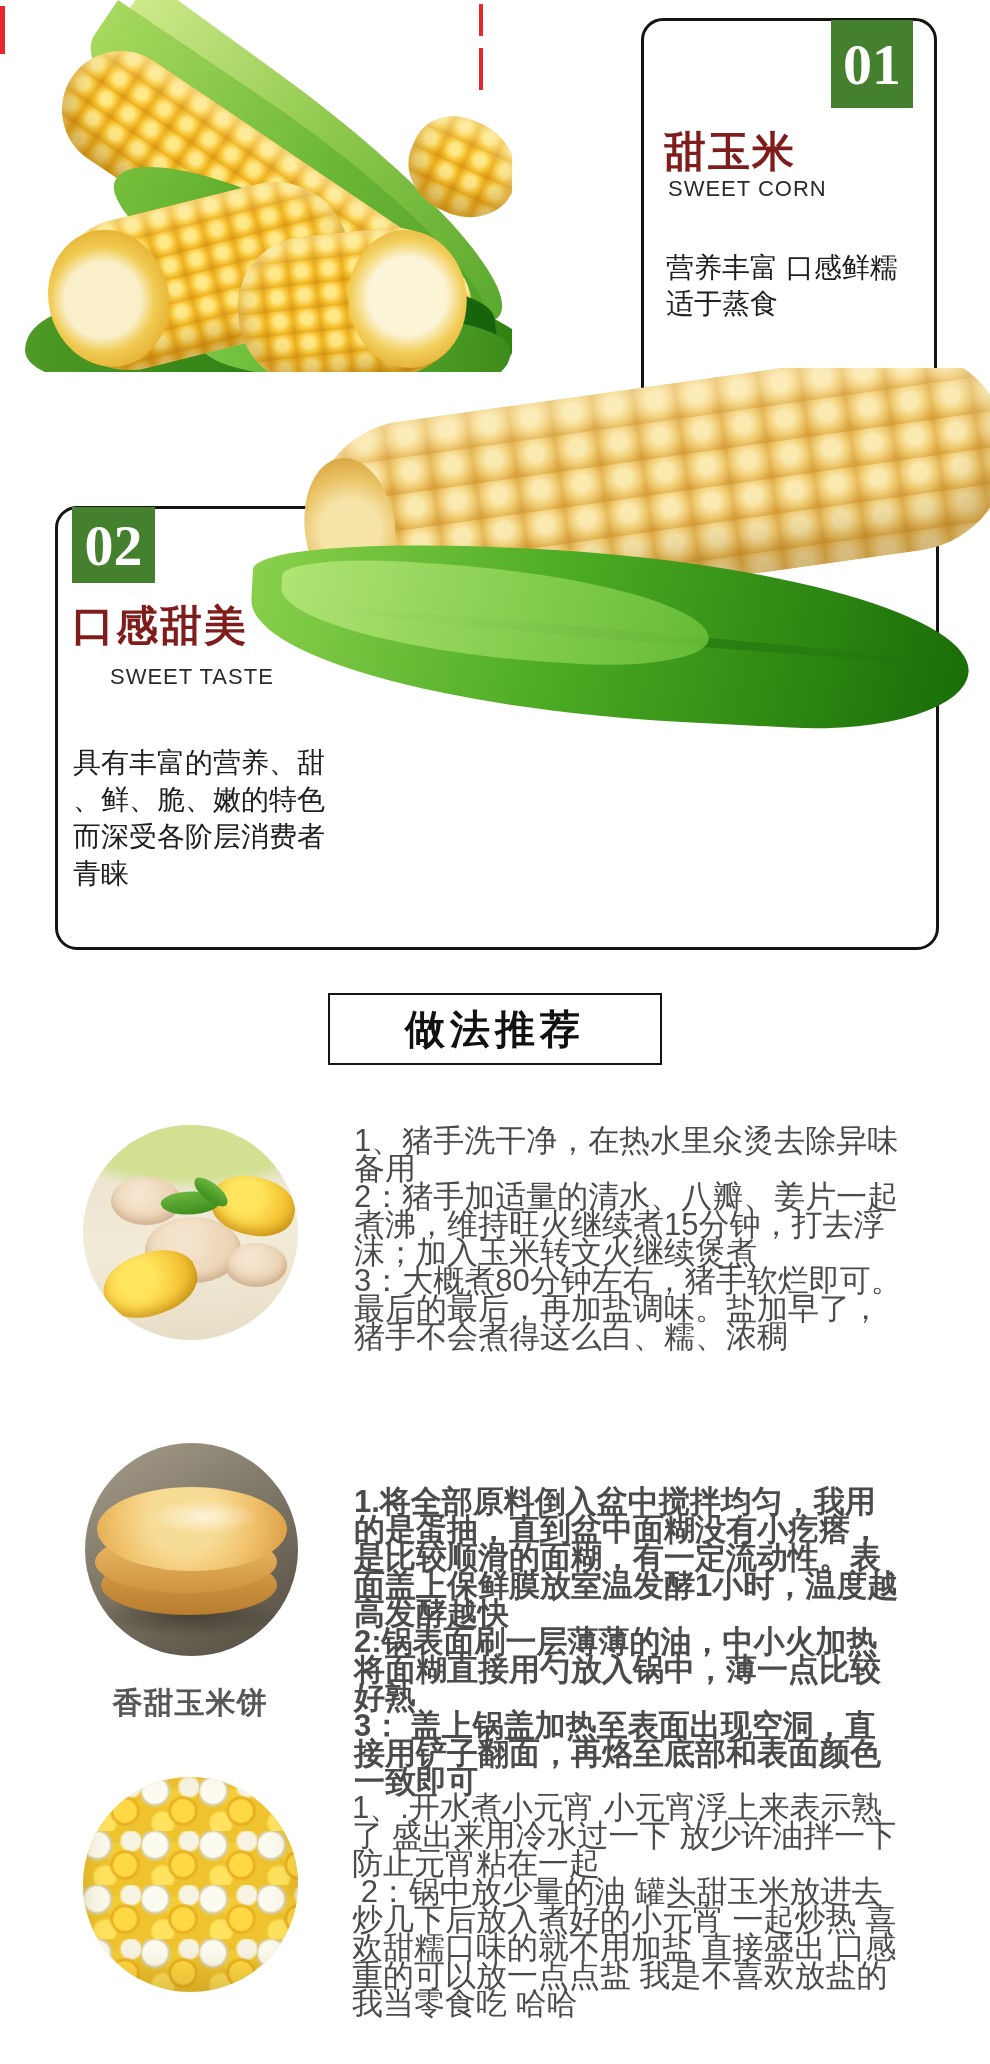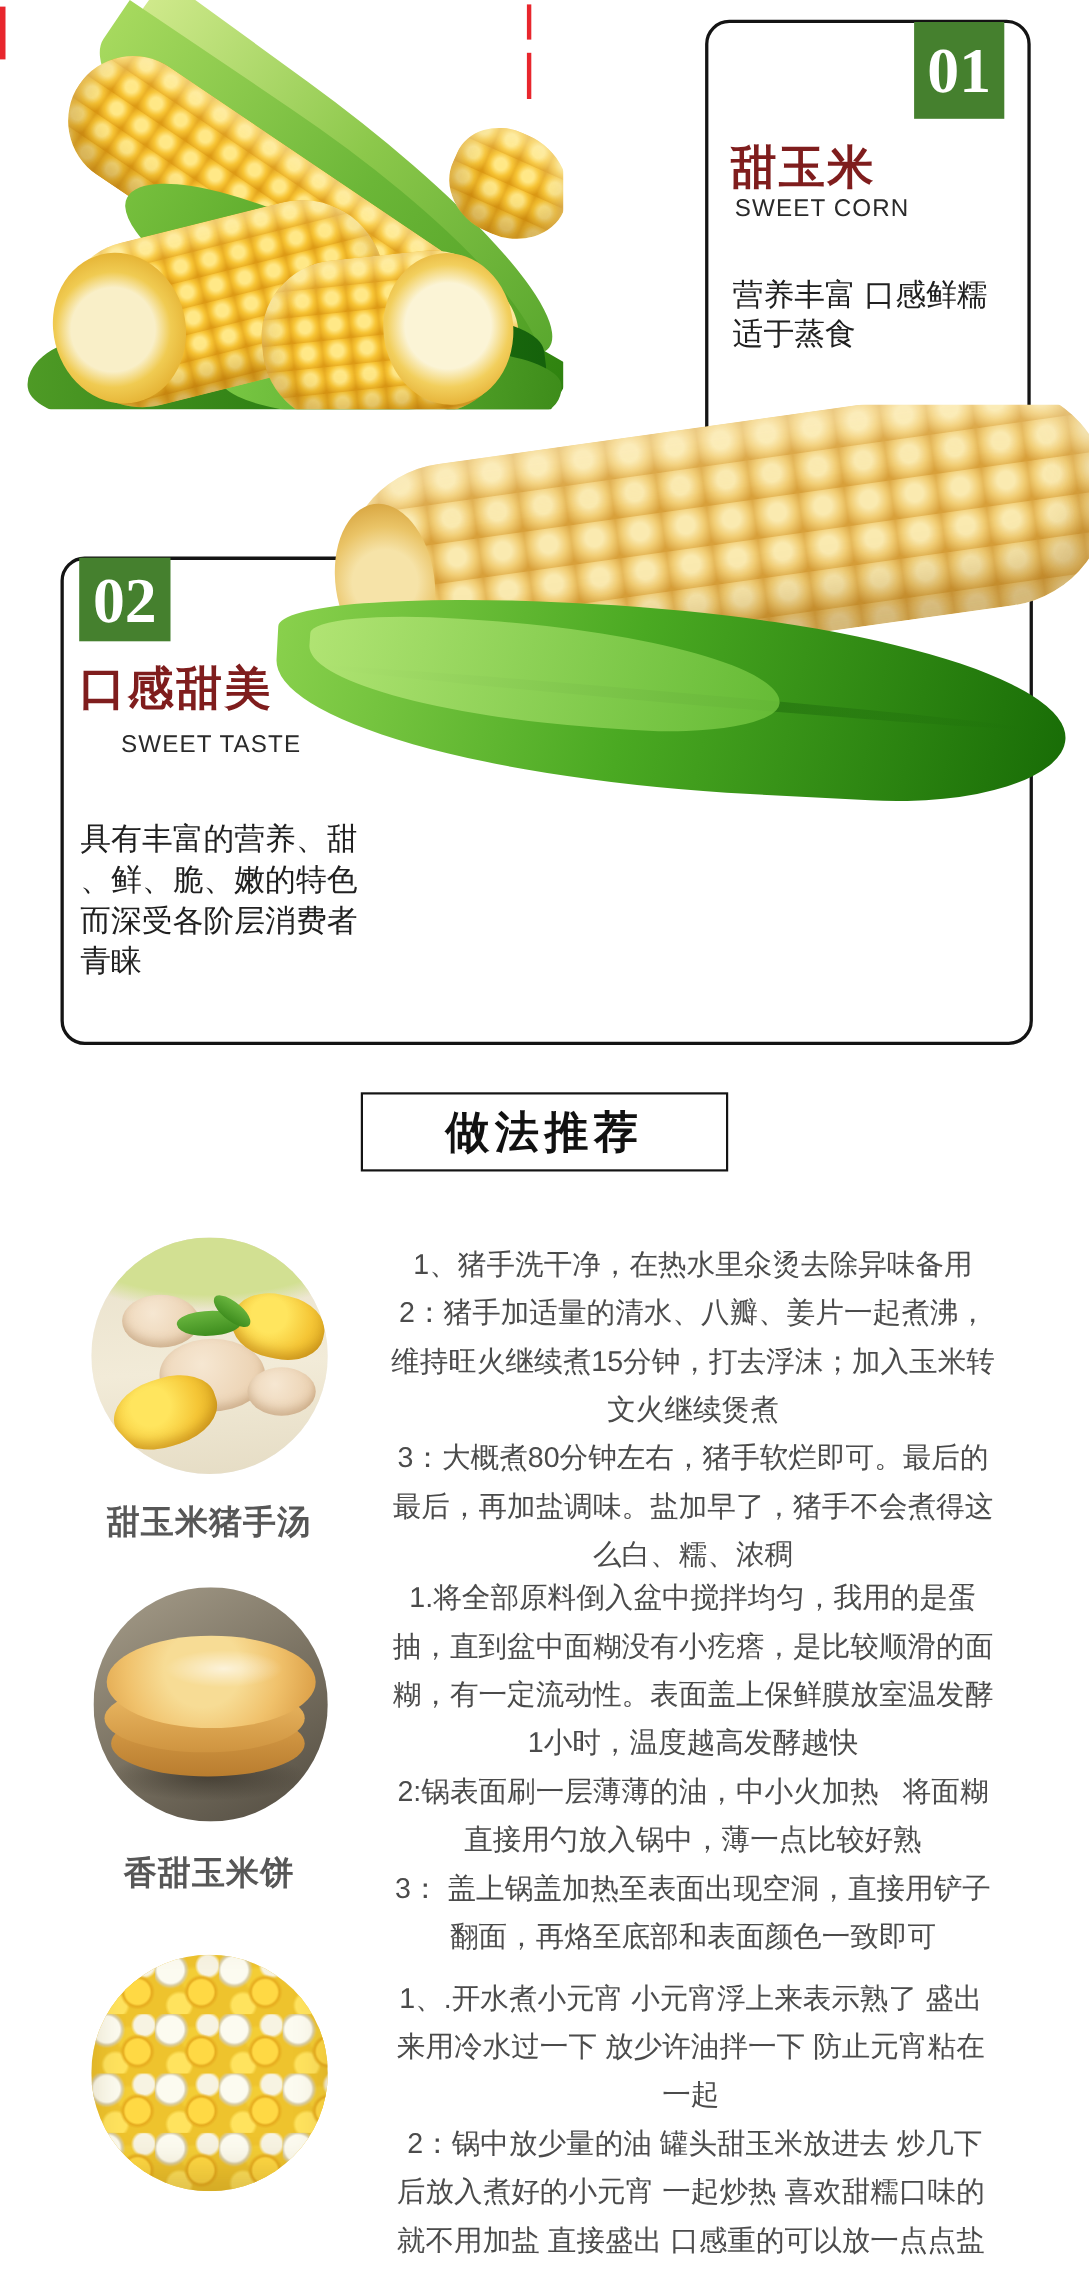--- a/index.html
+++ b/index.html
@@ -44,23 +44,23 @@
 
   
   .photo{position:absolute;border-radius:50%;overflow:hidden;box-shadow:inset 0 0 0 1px rgba(0,0,0,.04);}
   .photo1{left:83px;top:1125px;width:215px;height:215px;}
   .photo2{left:85px;top:1443px;width:213px;height:213px;}
   .photo3{left:83px;top:1777px;width:215px;height:215px;}
   .rtitle{position:absolute;font-size:30px;font-weight:bold;color:var(--title_gray,#575757);text-align:center;letter-spacing:1px;}
   .rt1{left:60px;top:1364px;width:260px;}
   .rt2{left:60px;top:1683px;width:260px;}
   .rt3{left:55px;top:2008px;width:270px;}
-  .rsteps{position:absolute;width:552px;font-size:26px;line-height:44px;color:var(--body_text,#4b4b4b);white-space:pre-wrap;text-align:center;}
+  .rsteps{position:absolute;width:552px;font-size:31px;line-height:28px;color:var(--body_text,#4b4b4b);white-space:pre-wrap;}
   .rs1{left:354px;top:1127px;}
-  .rs2{left:354px;top:1430px;}
+  .rs2{left:354px;top:1488px;font-weight:bold;}
   .rs3{left:352px;top:1794px;}
 
   
   .kernels{background-color:#f3b929;
     background-image:radial-gradient(circle at 50% 42%,#ffe887 0 28%,#f7c434 55%,#dd9a15 90%);
     background-size:27px 24px;
     box-shadow:inset 0 12px 20px rgba(255,246,200,.55), inset 0 -16px 26px rgba(150,90,5,.45);}
   .kernels-pale{background-color:#ecc25e;
     background-image:radial-gradient(circle at 50% 40%,#faeab0 0 26%,#f1cd74 55%,#d8a03a 90%);
     background-size:42px 36px;
@@ -191,21 +191,20 @@
     <div class="ph-base"></div>
     <div class="ph-rim"></div>
     <div class="meat meat-b"></div>
     <div class="meat meat-a"></div>
     <div class="meat meat-c"></div>
     <div class="corn-chunk corn-a"></div>
     <div class="corn-chunk corn-b"></div>
     <div class="leafbit leaf-a"></div>
     <div class="leafbit leaf-b"></div>
   </div>
-  <div class="rtitle rt1">甜玉米猪手汤</div>
   <div class="rsteps rs1">1、猪手洗干净，在热水里氽烫去除异味备用
 2：猪手加适量的清水、八瓣、姜片一起煮沸，维持旺火继续煮15分钟，打去浮沫；加入玉米转文火继续煲煮
 3：大概煮80分钟左右，猪手软烂即可。最后的最后，再加盐调味。盐加早了，猪手不会煮得这么白、糯、浓稠</div>
 
   <div class="photo photo2">
     <div class="ph2-base"></div>
     <div class="pcshadow"></div>
     <div class="pc pc1"></div>
     <div class="pc pc2"></div>
     <div class="pc pc3"></div>

